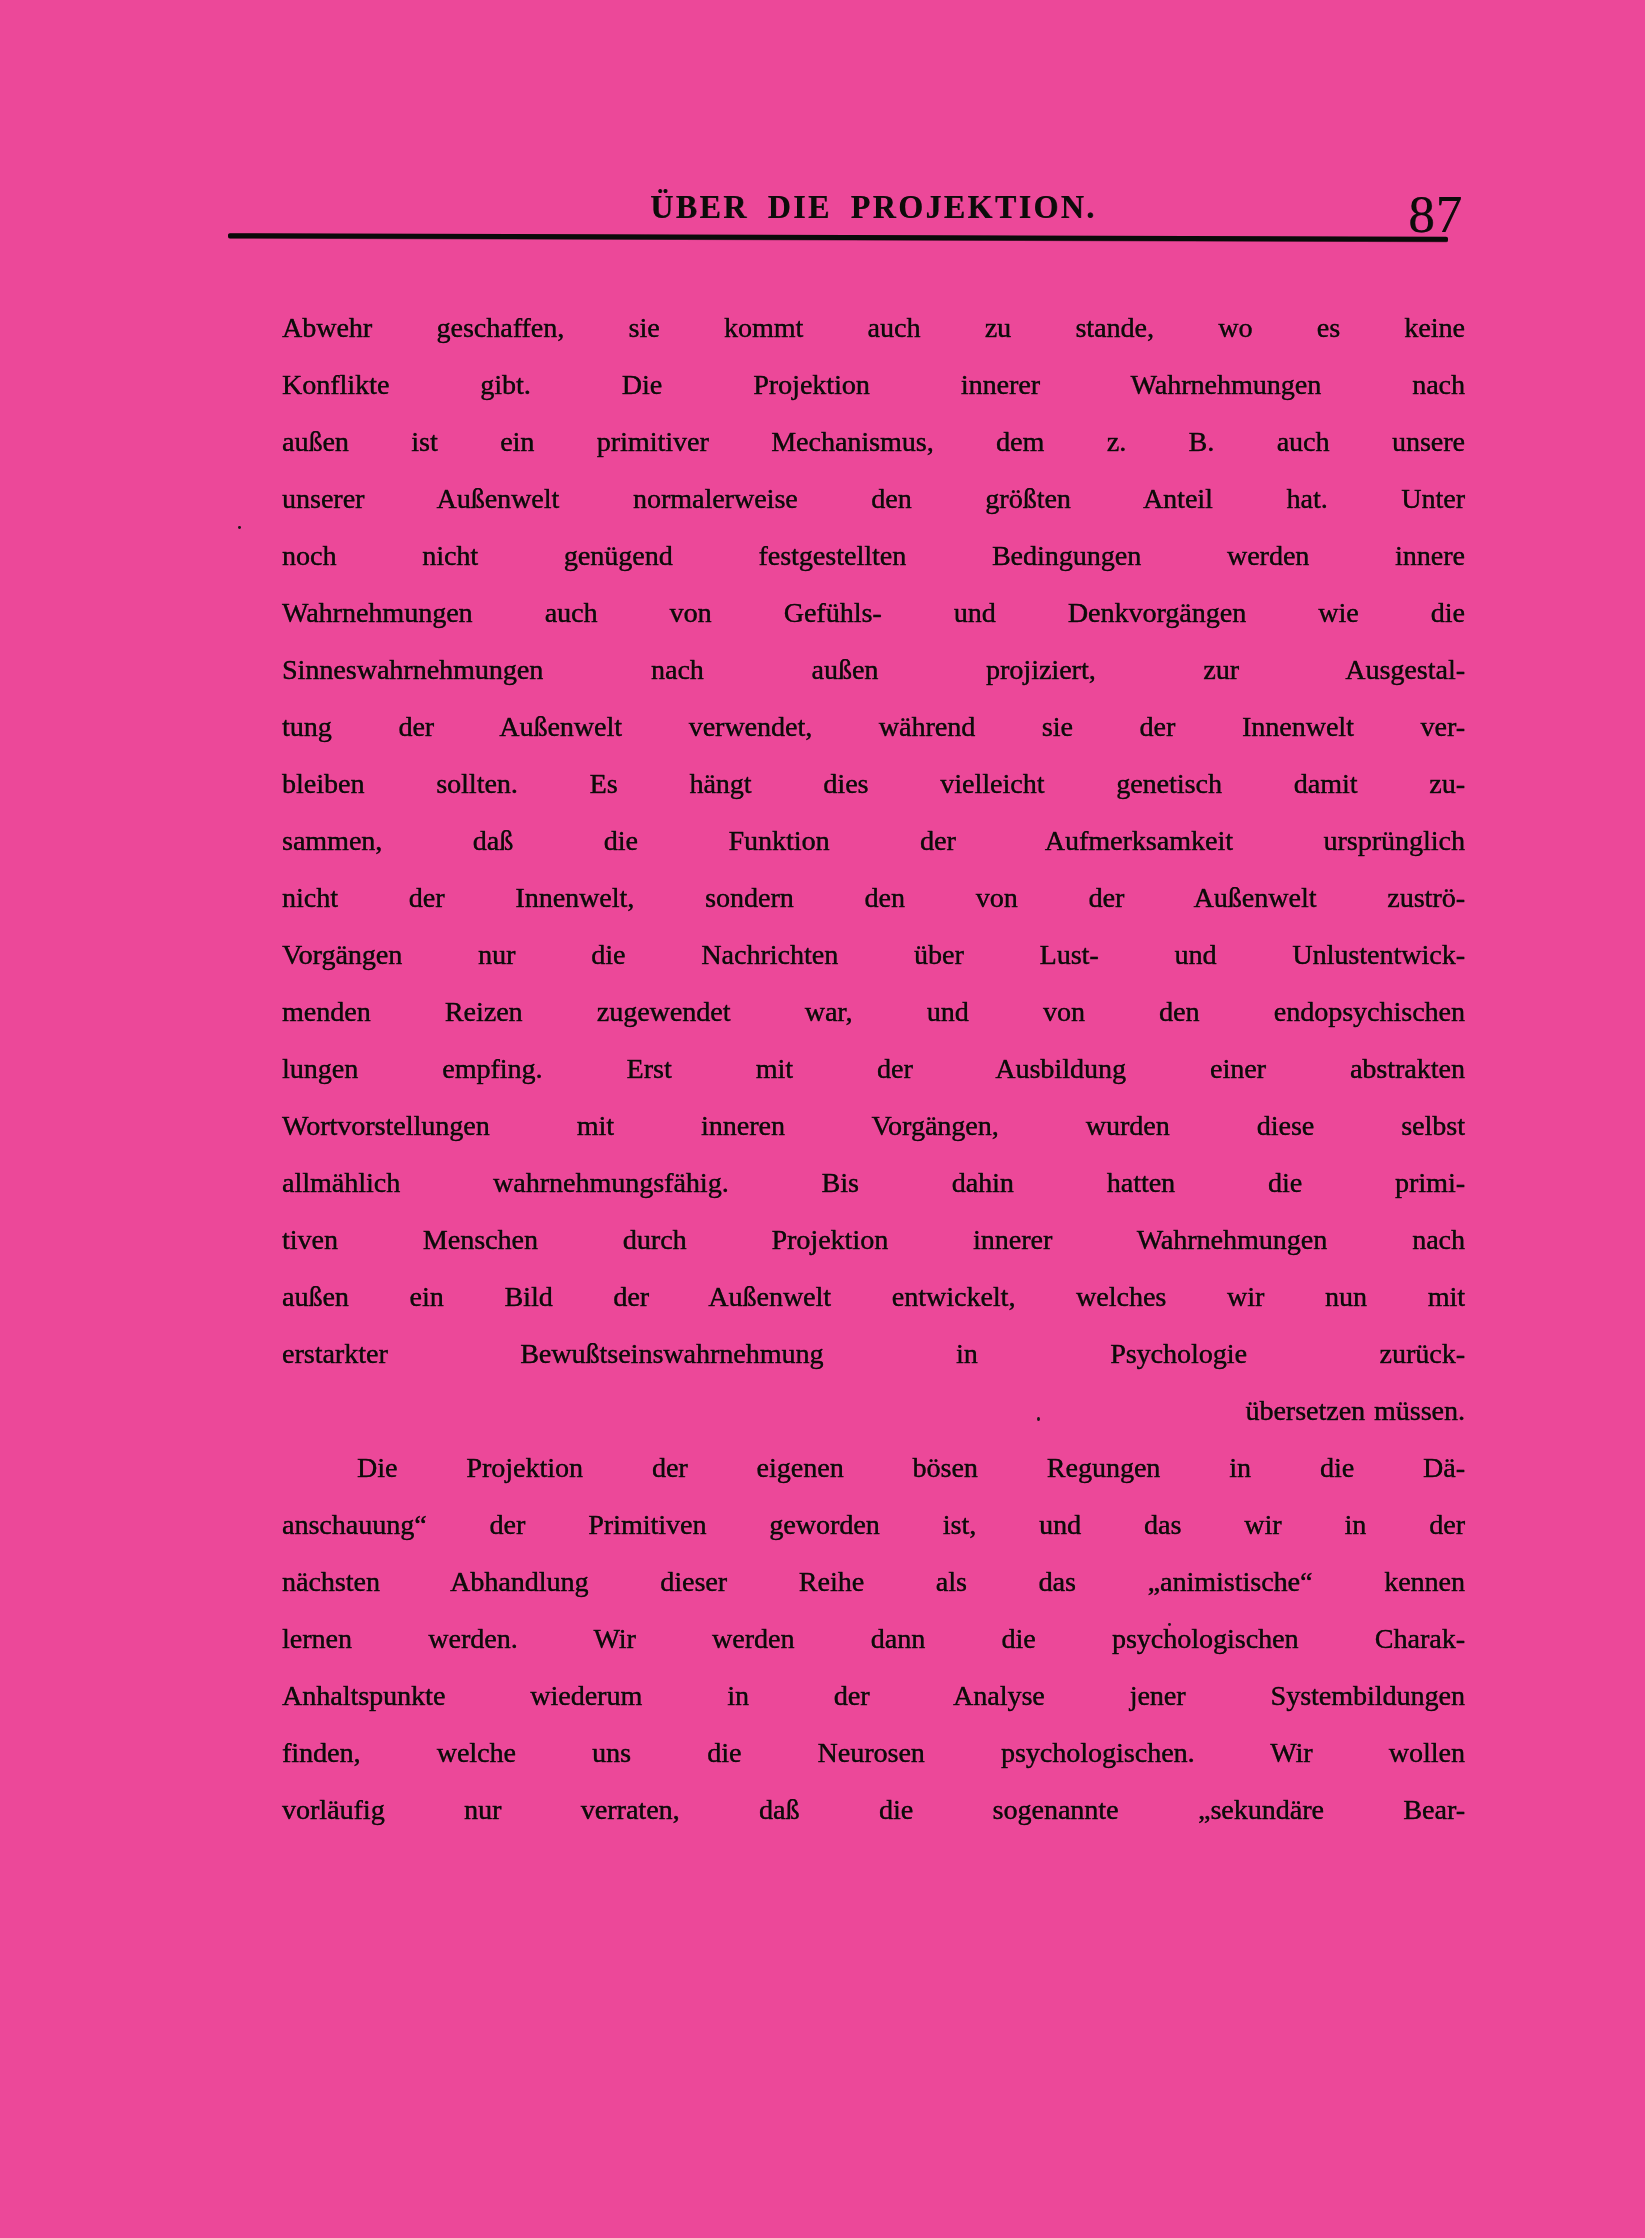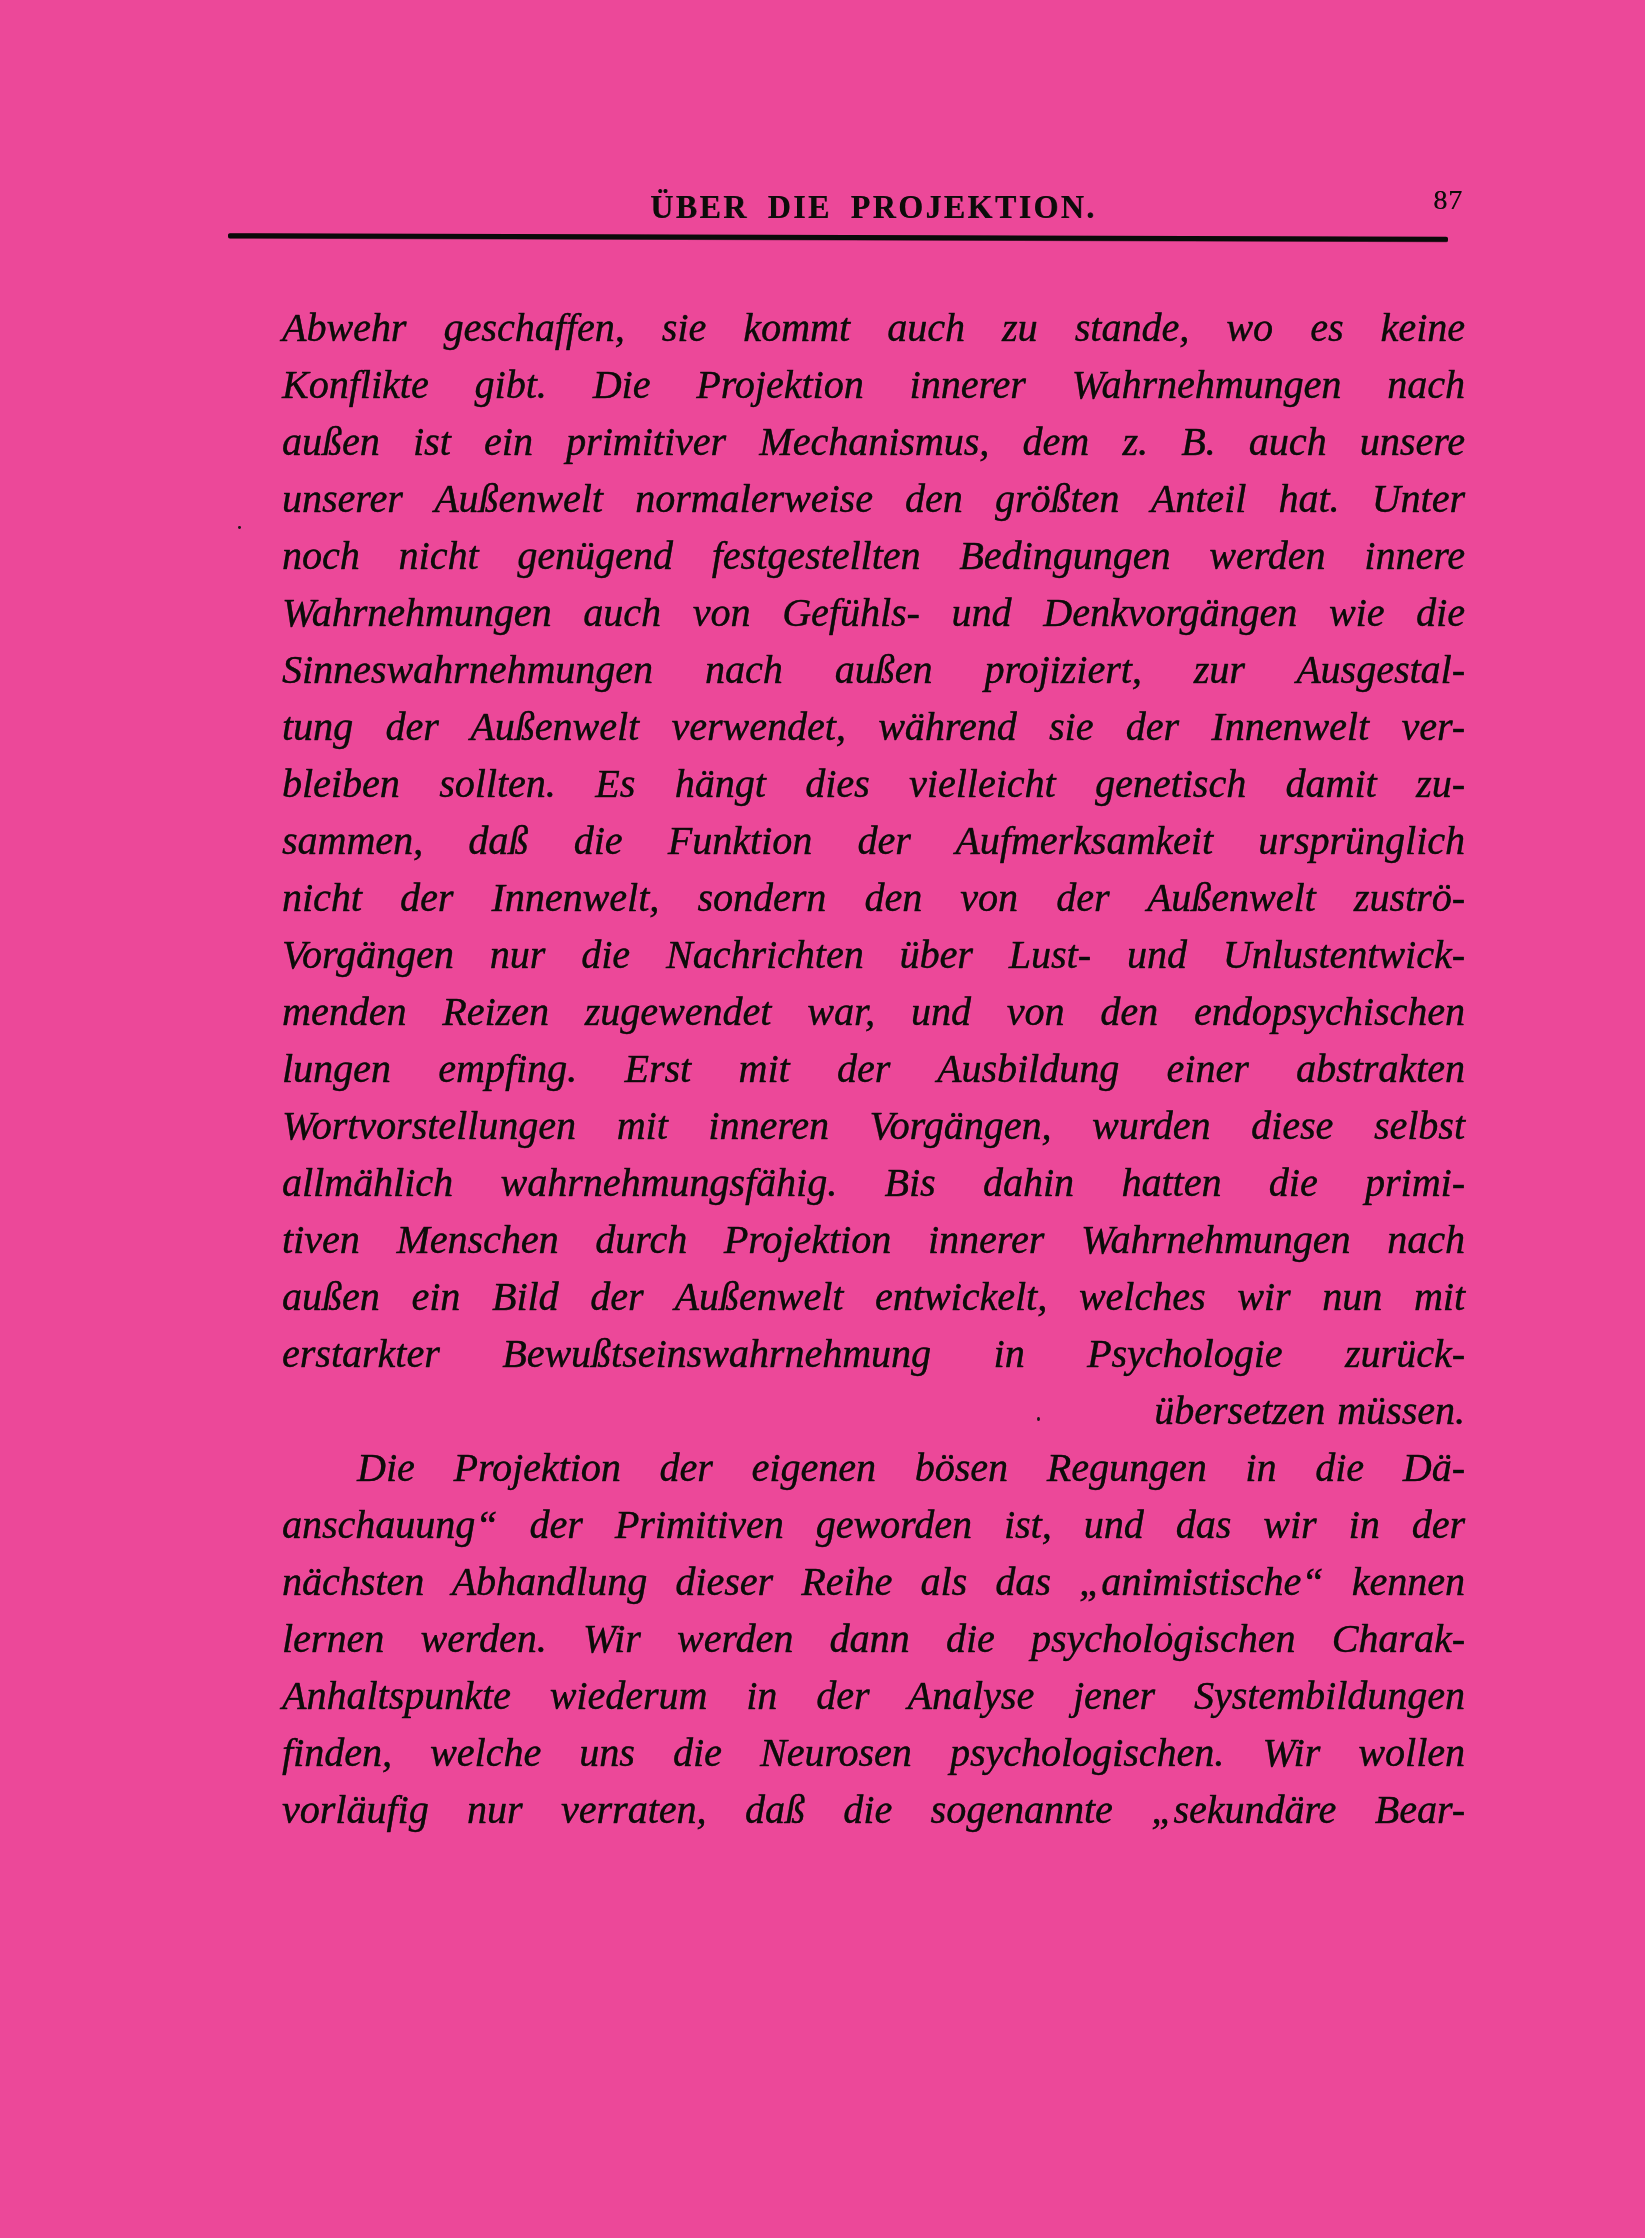--- a/index.html
+++ b/index.html
@@ -41,45 +41,44 @@
     word-spacing: 8.5px;
     font-weight: bold;
     transform: scaleY(1.05);
     text-shadow: 0.4px 0.4px 0.5px rgba(10,10,10,0.6);
     white-space: nowrap;
   }
   .head-pagenum {
     position: absolute;
     right: 1.9px;
     top: -3.8px;
-    font-size: 28px;
+    font-size: 53px;
     letter-spacing: 0.9px;
     text-shadow: 0.4px 0.4px 0.5px rgba(10,10,10,0.6);
   }
   .head-rule {
     position: absolute;
     top: 235px;
     left: -54px;
     width: 1220px;
     height: 4.7px;
     background: #0a0a09;
     transform: rotate(0.17deg);
     border-radius: 1.9px;
     box-shadow: 0 0.5px 0.5px rgba(0,0,0,0.5);
   }
   .body-text {
     position: absolute;
     top: 299px;
     left: 0;
     width: 1183px;
-    font-size: 40px;
+    font-size: 28px;
     line-height: 57px;
     word-spacing: 1.9px;
     text-shadow: 0.3px 0.3px 0.4px rgba(12,12,10,0.65);
-    font-style: italic;
     -webkit-text-stroke: 0.3px rgba(13,12,10,0.85);
   }
   .line {
     white-space: nowrap;
     text-align: right;
   }
   .line.just {
     white-space: normal;
     text-align: justify;
     text-align-last: justify;

